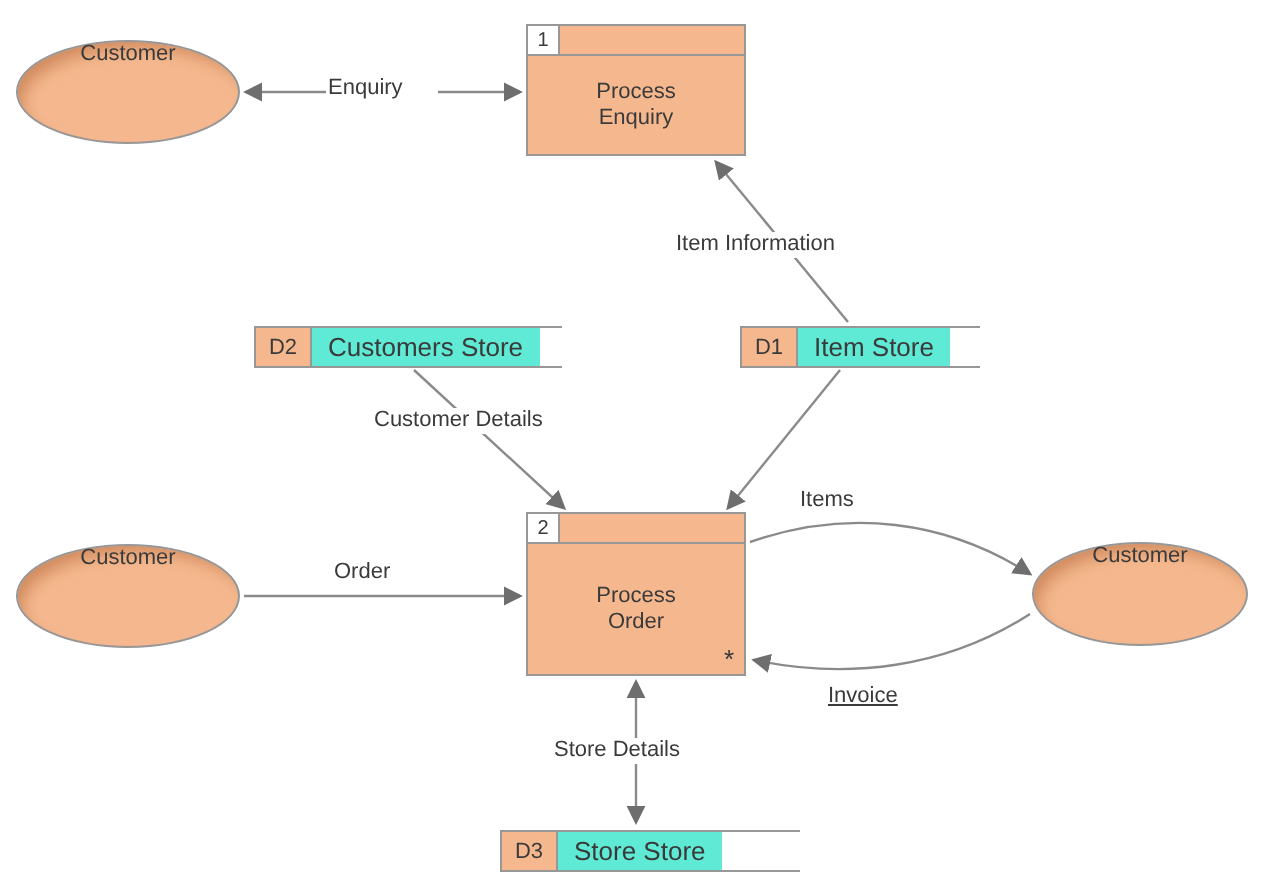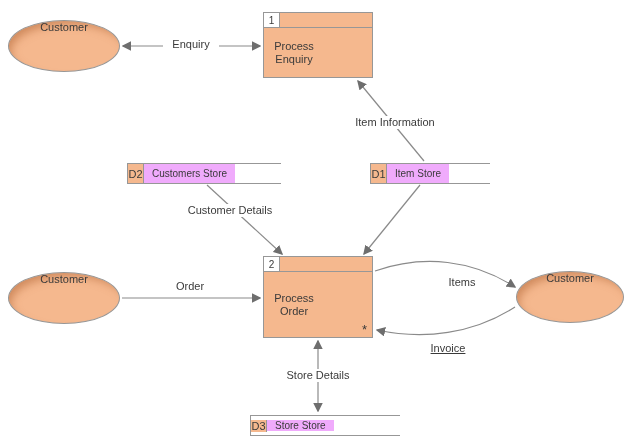--- a/index.html
+++ b/index.html
@@ -49,57 +49,56 @@
   .proc-num {
     width: 16px; height: 100%;
     background: #ffffff;
     border-right: 1px solid var(--color-shape-border, #979797);
     font-size: 10px;
     display: flex; align-items: center; justify-content: center;
     color: var(--color-text, #3a3a3a);
   }
   .proc-body {
     flex: 1; position: relative;
-    display: flex; align-items: center; justify-content: flex-start;
+    display: flex; align-items: center; justify-content: center;
   }
   .proc-marker {
     position: absolute; right: 5px; bottom: 0px;
     font-size: 13px; color: var(--color-text, #3a3a3a);
   }
 
   .store {
     position: absolute;
     height: 21px;
     display: flex;
     border-top: 1px solid var(--color-shape-border, #979797);
     border-bottom: 1px solid var(--color-shape-border, #979797);
     border-left: 1px solid var(--color-shape-border, #979797);
   }
   .store-id {
-    width: 16px;
+    width: 28px;
     background: var(--color-shape-fill, #f5b88e);
     border-right: 1px solid var(--color-shape-border, #979797);
     display: flex; align-items: center; justify-content: center;
     font-size: 11px; color: var(--color-text, #3a3a3a);
   }
   .store-label {
-    background: #f0abfc;
+    background: #5eead4;
     padding: 0 8px;
     display: flex; align-items: center;
-    font-size: 10px; color: var(--color-text, #3a3a3a);
+    font-size: 13px; color: var(--color-text, #3a3a3a);
     white-space: nowrap;
   }
   .store-tail { flex: 1; background: #fff; }
 
   .flow-label {
     position: absolute;
     font-size: 11px; line-height: 13px;
     color: var(--color-text, #3a3a3a);
     background: #ffffff;
-    text-align: center;
     padding: 0 1px;
   }
 </style>
 </head>
 <body>
 
 <div class="canvas">
 
   <svg class="wires" width="640" height="448" viewBox="0 0 640 448">
     <defs>
@@ -154,34 +153,34 @@
     <div class="store-label">Customers Store</div>
     <div class="store-tail"></div>
   </div>
 
   <div class="store" style="left:370px; top:163px; width:120px;">
     <div class="store-id">D1</div>
     <div class="store-label">Item Store</div>
     <div class="store-tail"></div>
   </div>
 
-  <div class="store" style="left:250px; top:415px; width:150px;align-items:center;">
+  <div class="store" style="left:250px; top:415px; width:150px;">
     <div class="store-id">D3</div>
     <div class="store-label">Store Store</div>
     <div class="store-tail"></div>
   </div>
 
   <div class="flow-label" style="left:163px; top:38px; width:56px;">Enquiry</div>
 
   <div class="flow-label" style="left:337px; top:116px; width:116px;">Item Information</div>
 
   <div class="flow-label" style="left:186px; top:204px; width:88px;">Customer Details</div>
 
 
   <div class="flow-label" style="left:166px; top:280px; width:48px;">Order</div>
 
-  <div class="flow-label" style="left:432px; top:244px; width:60px;margin-top:32px;">Items</div>
+  <div class="flow-label" style="left:399px; top:244px; width:60px;">Items</div>
 
   <div class="flow-label" style="left:413px; top:342px; width:70px;text-decoration:underline;">Invoice</div>
 
   <div class="flow-label" style="left:276px; top:369px; width:84px;">Store Details</div>
 
 </div>
 
 </body></html>

